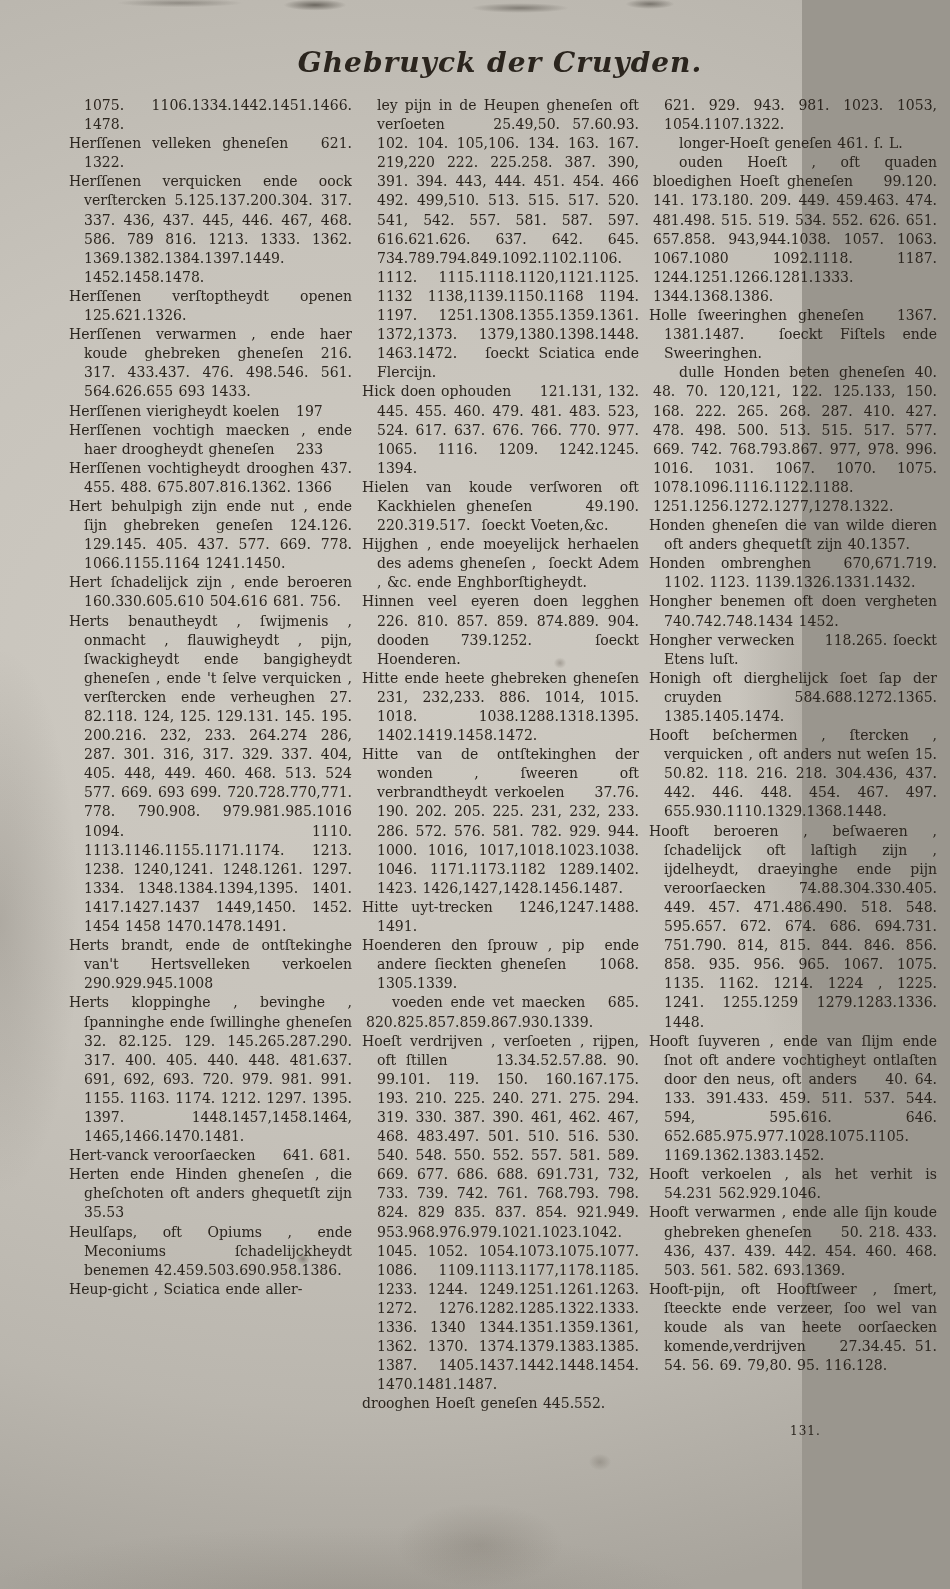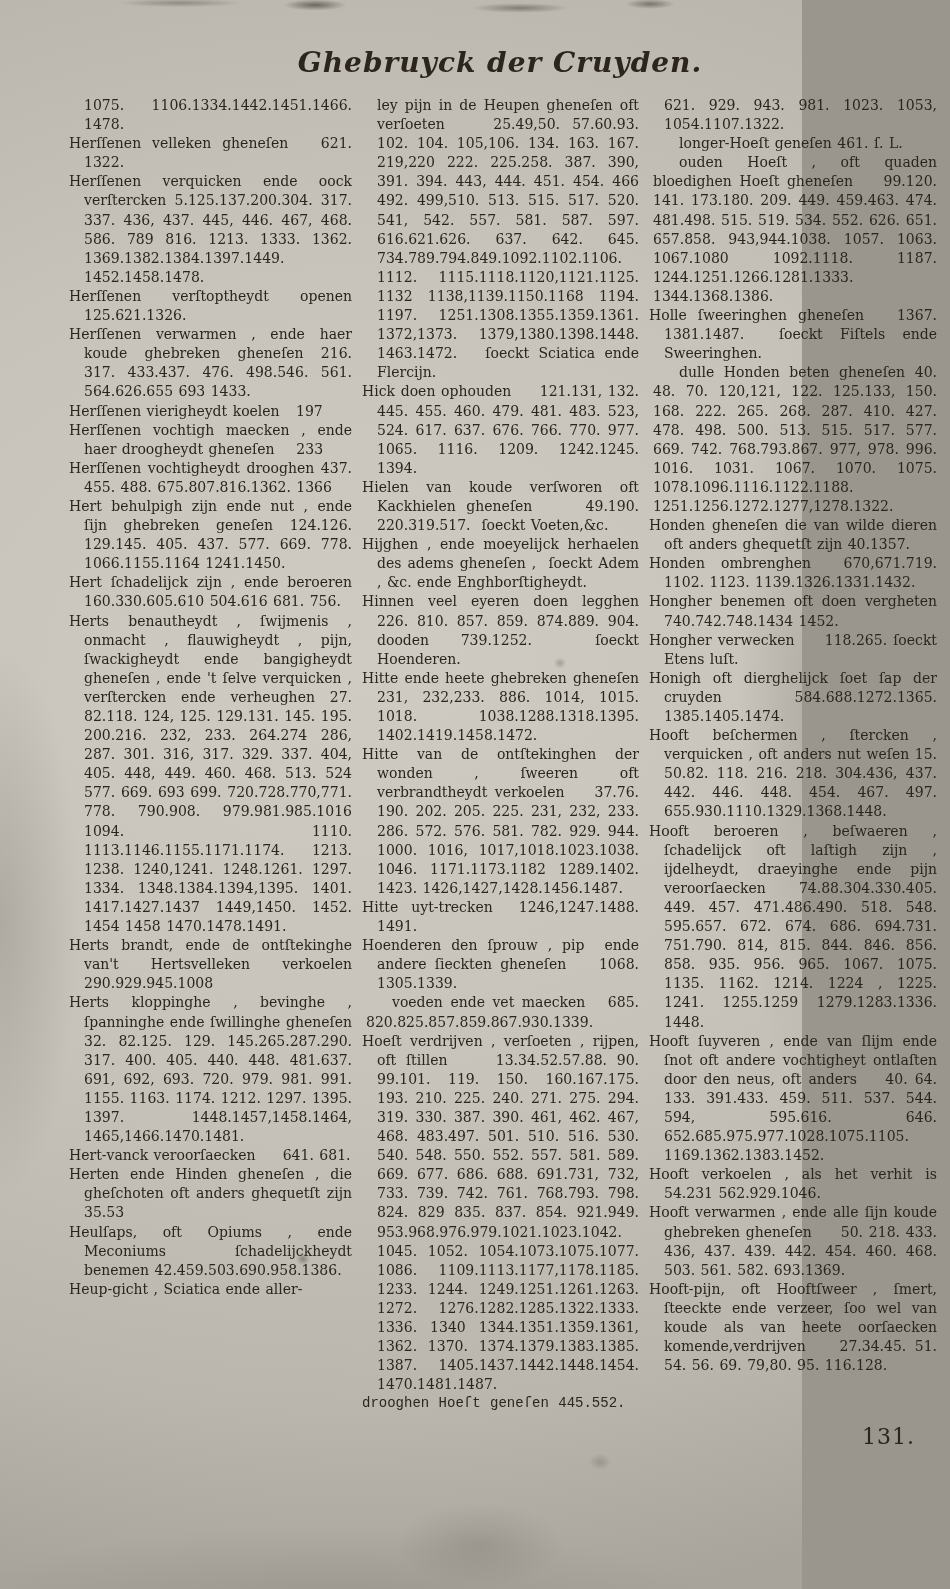--- a/index.html
+++ b/index.html
@@ -46,24 +46,24 @@
     font-size:14px;line-height:19.1px;word-spacing:1px;
   }
   .col:nth-child(2){width:277px;}
   .col:nth-child(3){width:288px;}
   .entry{
     margin:0;text-align:justify;white-space:pre-wrap;
   }
   .e-main{padding-left:15px;text-indent:-15px;}
   .e-cont{padding-left:15px;text-indent:0;}
   .e-sub{padding-left:4px;text-indent:26px;}
-  .e-flush{padding-left:0;text-indent:0;font-family:Liberation Mono, monospace;}
+  .e-flush{padding-left:0;text-indent:0;}
   .pagenum{
     position:absolute;top:1424px;left:790px;width:125px;
-    text-align:right;font-size:22px;letter-spacing:1px;
+    text-align:left;font-size:12px;letter-spacing:1px;
   }
 </style>
 </head>
 <body>
 
 <div class="page">
   <div class="stains"></div>
   <div class="title">Ghebruyck der Cruyden.</div>
   <div class="columns">
     <div class="col">

